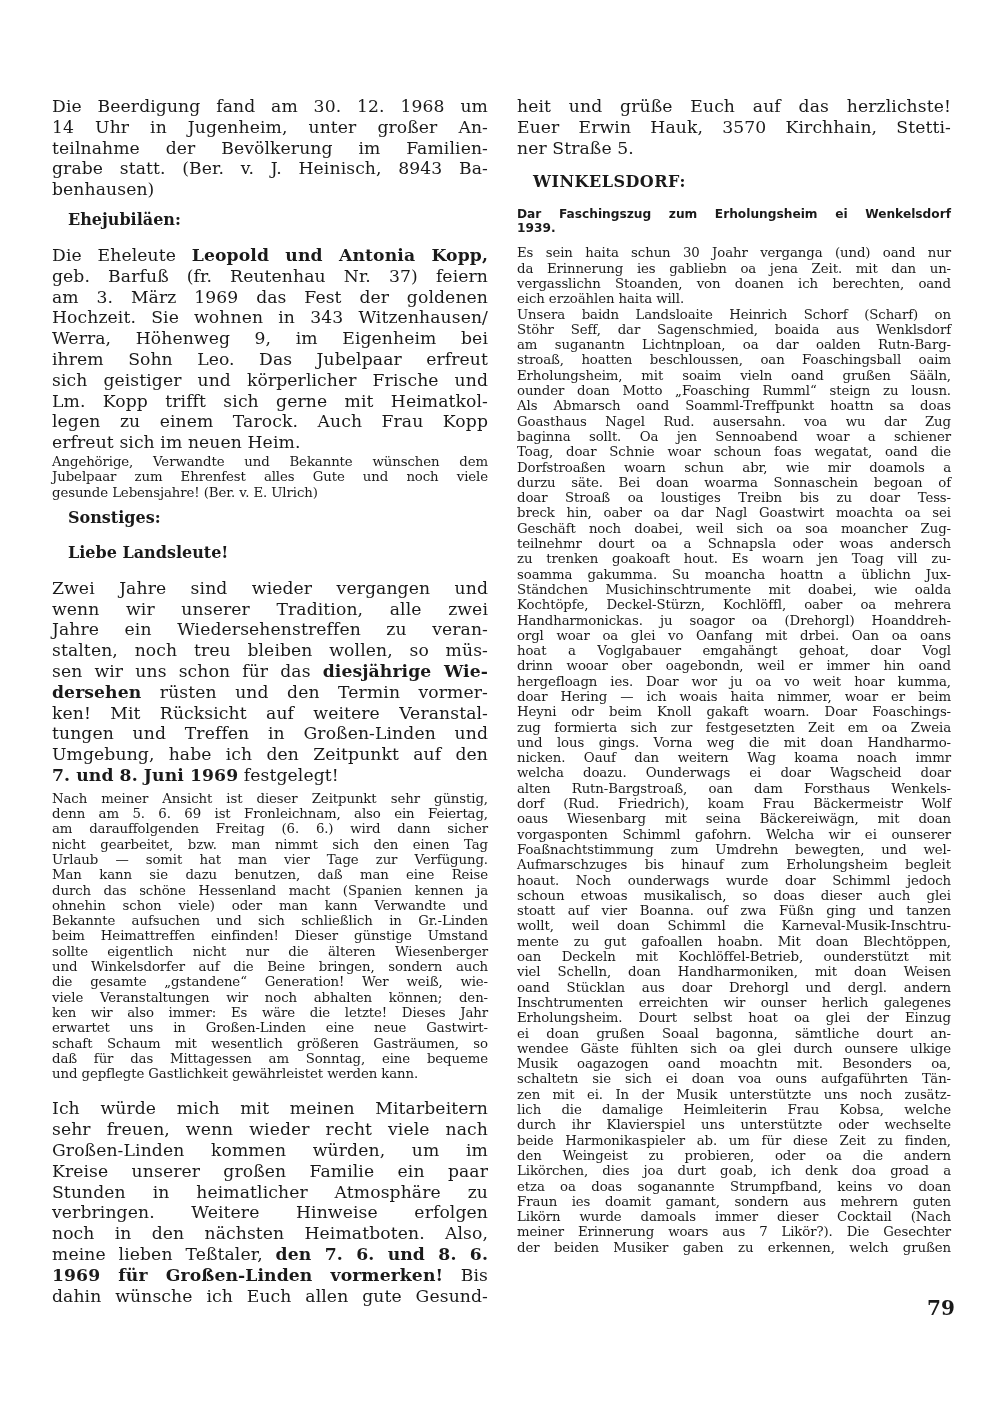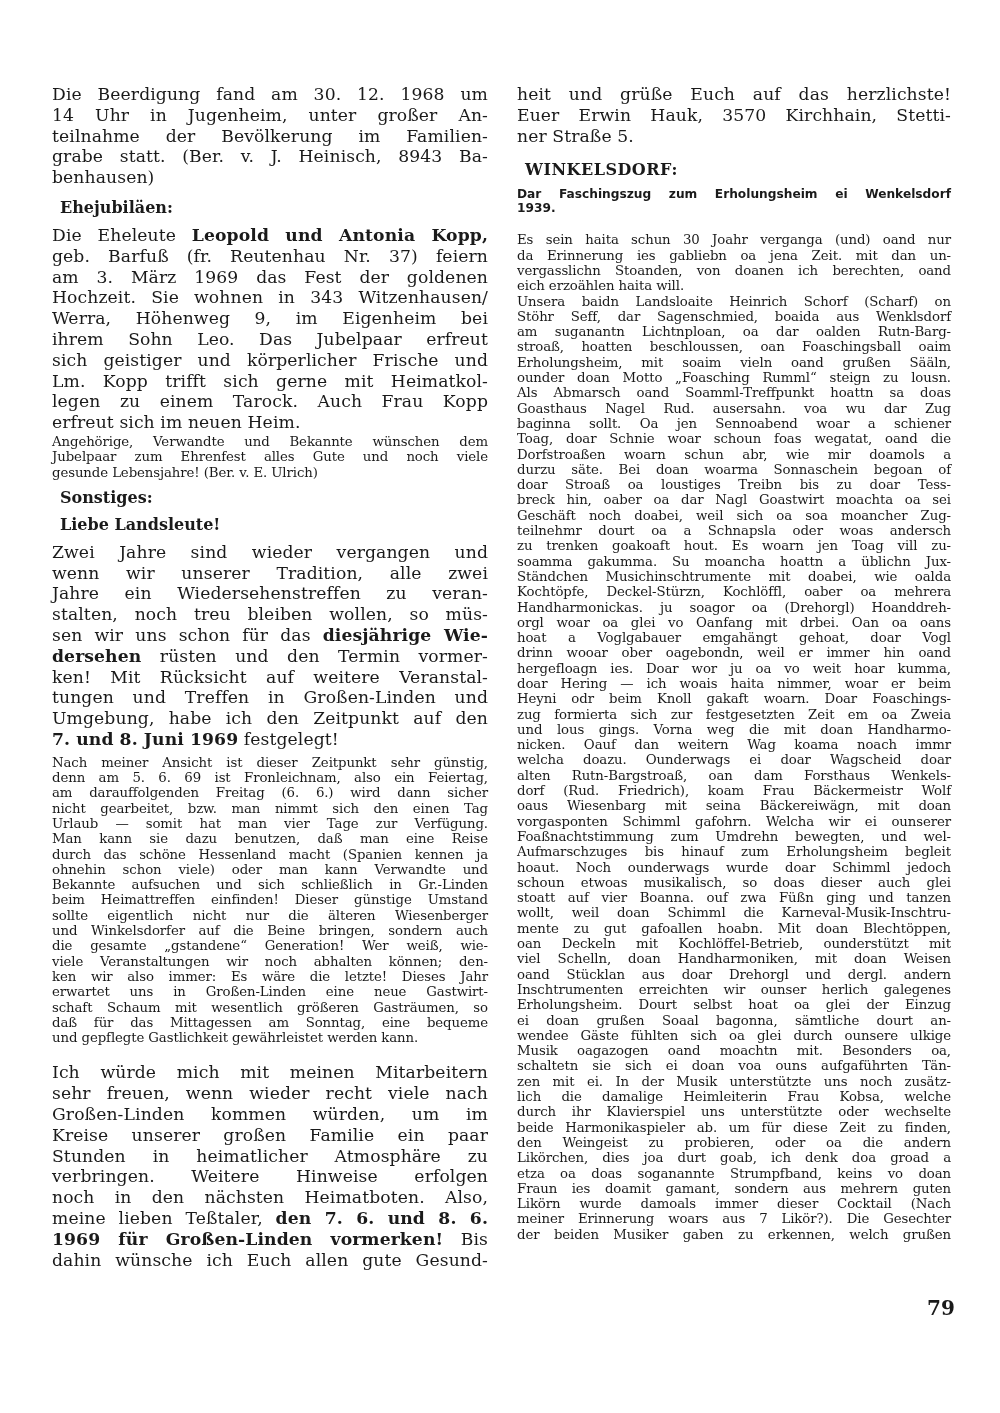--- a/index.html
+++ b/index.html
@@ -1,24 +1,24 @@
 <!DOCTYPE html>
 <html><head>
 <meta charset="utf-8">
 <style>
   html, body { margin:0; padding:0; }
   body { width:1000px; height:1413px; background:#ffffff; position:relative; overflow:hidden; color:#1a1a1a; }
-  .col { position:absolute; top:84px; }
+  .col { position:absolute; top:96px; }
   #colL { left:52px; width:436px; }
   #colR { left:517px; width:434px; }
   .big { font-family:"DejaVu Serif","Liberation Serif",serif; font-size:17.2px; line-height:20.8px; text-align:justify; margin:0; letter-spacing:0.1px; }
   .big .ln, .small .ln { display:block; text-align-last:justify; white-space:nowrap; }
   .big .ln.last, .small .ln.last { text-align-last:left;text-align:center; }
   .small { font-family:"DejaVu Serif","Liberation Serif",serif; font-size:13.3px; line-height:15.3px; margin:0; letter-spacing:-0.1px; }
-  .h { font-family:"DejaVu Serif","Liberation Serif",serif; font-weight:bold; font-size:16px; margin:8px; }
+  .h { font-family:"DejaVu Serif","Liberation Serif",serif; font-weight:bold; font-size:16px; margin:16px; }
   .hsans { font-family:"DejaVu Sans","Liberation Sans",sans-serif; font-weight:bold; font-size:12.2px; line-height:14px; margin:0; }
   .hsans .ln { display:block; text-align-last:justify; white-space:nowrap; }
   .hsans .ln.last { text-align-last:left; }
   b { font-weight:bold; }
   #pagenum { position:absolute; left:927px; top:1296px; font-family:"DejaVu Serif","Liberation Serif",serif; font-weight:bold; font-size:20px; }
 </style>
 </head>
 <body>
 
 <div id="colL" class="col">
@@ -81,21 +81,21 @@
   <p class="big" id="pClosing">
       <span class="ln">heit und grüße Euch auf das herzlichste!</span>
       <span class="ln">Euer Erwin Hauk, 3570 Kirchhain, Stetti-</span>
       <span class="ln last">ner Straße 5.</span>
     </p>
   <p class="h" style="margin-top:14px; letter-spacing:0.5px;">WINKELSDORF:</p>
   <p class="hsans" style="margin-top:7px;text-align:center;" id="pSub">
       <span class="ln">Dar Faschingszug zum Erholungsheim ei Wenkelsdorf</span>
       <span class="ln last">1939.</span>
     </p>
-  <p class="small" style="margin-top:17px;" id="pIntro">
+  <p class="small" style="margin-top:10px;" id="pIntro">
       <span class="ln">Es sein haita schun 30 Joahr verganga (und) oand nur</span>
       <span class="ln">da Erinnerung ies gabliebn oa jena Zeit. mit dan un-</span>
       <span class="ln">vergasslichn Stoanden, von doanen ich berechten, oand</span>
       <span class="ln last">eich erzoählen haita will.</span>
     </p>
   <p class="small" style="margin-top:0;" id="pStory">
       <span class="ln">Unsera baidn Landsloaite Heinrich Schorf (Scharf) on</span>
       <span class="ln">Stöhr Seff, dar Sagenschmied, boaida aus Wenklsdorf</span>
       <span class="ln">am suganantn Lichtnploan, oa dar oalden Rutn-Barg-</span>
       <span class="ln">stroaß, hoatten beschloussen, oan Foaschingsball oaim</span>

